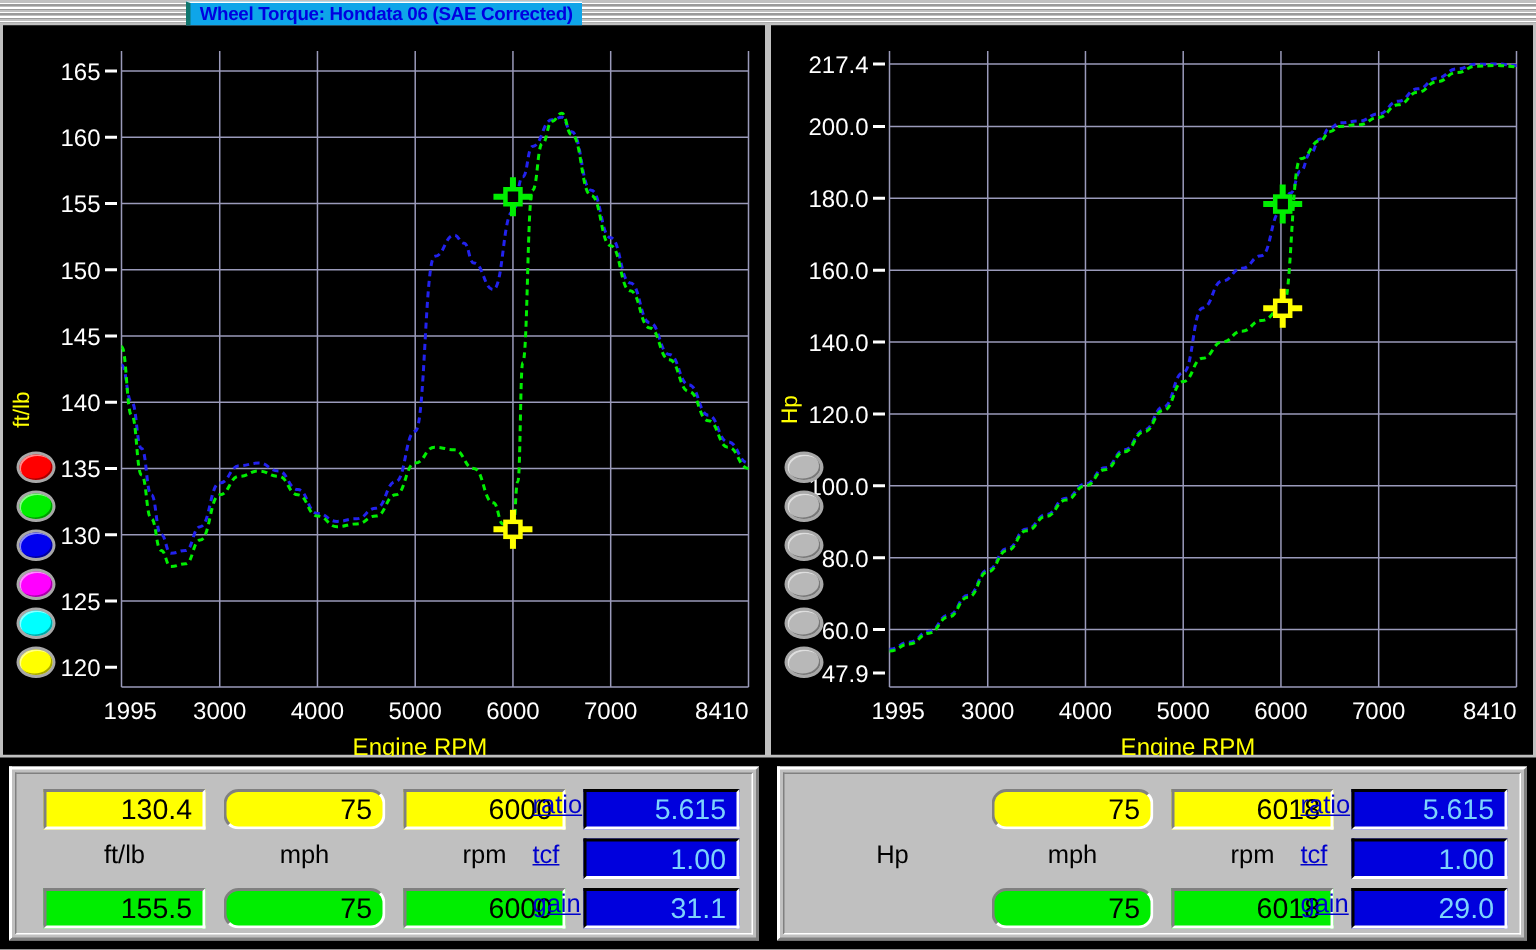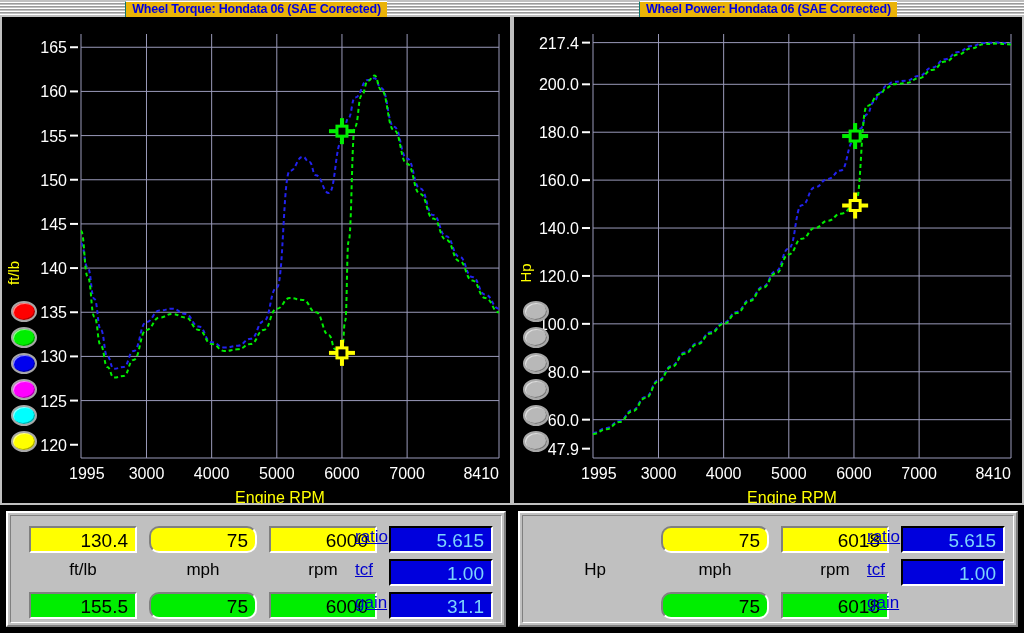--- a/index.html
+++ b/index.html
@@ -22,24 +22,24 @@
     background: #c0c0c0; display: flex; align-items: center; justify-content: center;
     overflow: hidden;
   }
   .titlebar .stripes {
     position: absolute; top: 2px; height: 13px; width: 100%;
     background: repeating-linear-gradient(to bottom,
       #ffffff 0px, #ffffff 1px, #9a9a9a 1px, #9a9a9a 2px, #c0c0c0 2px, #c0c0c0 3px);
   }
   .titlebar .title-text {
     position: relative; z-index: 2;
-    background: #eab308; padding: 0 6px;
+    background: #0ea5e9; padding: 0 6px;
     color: #0000e0; font-weight: bold; font-size: 12.5px;
     letter-spacing: -0.2px; white-space: nowrap;
-    border-top: 1px solid #ffffff; border-left: 1px solid #0f766e;
+    border-top: 1px solid #ffffff; border-left: 3px solid #0f766e;
     line-height: 15px;
   }
 
   
   .plot-wrap {
     position: relative; margin: 0 2px 0 2px;
     width: 508px; height: 486px; background: #000000;
     border: 1px solid #000;
   }
   .plot-svg { position: absolute; left: 0; top: 0; }
@@ -174,21 +174,20 @@
           <div class="dot" style="background: rgb(255, 0, 255);"></div>
           <div class="dot" style="background: rgb(0, 255, 255);"></div>
           <div class="dot" style="background: rgb(255, 255, 0);"></div>
         </div>
     </div>
   </div>
 
   <div class="panel right">
     <div class="titlebar">
       <div class="stripes"></div>
-      <div class="title-text">Wheel Power: Hondata 06 (SAE Corrected)</div>
     </div>
     <div class="plot-wrap">
       <svg class="plot-svg" id="svg-power" width="508" height="486">
           <line x1="143.485580670304" y1="16" x2="143.485580670304" y2="440" stroke="#9a9aba" stroke-width="1"></line>
           <line x1="208.64536243180046" y1="16" x2="208.64536243180046" y2="440" stroke="#9a9aba" stroke-width="1"></line>
           <line x1="273.805144193297" y1="16" x2="273.805144193297" y2="440" stroke="#9a9aba" stroke-width="1"></line>
           <line x1="338.96492595479344" y1="16" x2="338.96492595479344" y2="440" stroke="#9a9aba" stroke-width="1"></line>
           <line x1="404.12470771628995" y1="16" x2="404.12470771628995" y2="440" stroke="#9a9aba" stroke-width="1"></line>
           <line x1="496" y1="16" x2="496" y2="440" stroke="#9a9aba" stroke-width="1"></line>
           <line x1="78" y1="401.6723163841808" x2="496" y2="401.6723163841808" stroke="#9a9aba" stroke-width="1"></line>
@@ -288,17 +287,18 @@
 
         <div class="unit c1 brow2">Hp</div>
         <div class="unit c2 brow2">mph</div>
         <div class="unit c3 brow2">rpm</div>
         <div class="lbl-blue lblcol brow2">tcf</div>
         <div class="field blue c4 brow2">1.00</div>
 
         <div class="field green c2 brow3">75</div>
         <div class="field green c3 brow3">6018</div>
         <div class="lbl-blue lblcol brow3">gain</div>
+        <div class="field blue c4 brow3">29.0</div>
       </div>
     </div>
 
   </div>
 </div>
 
 </body></html>

